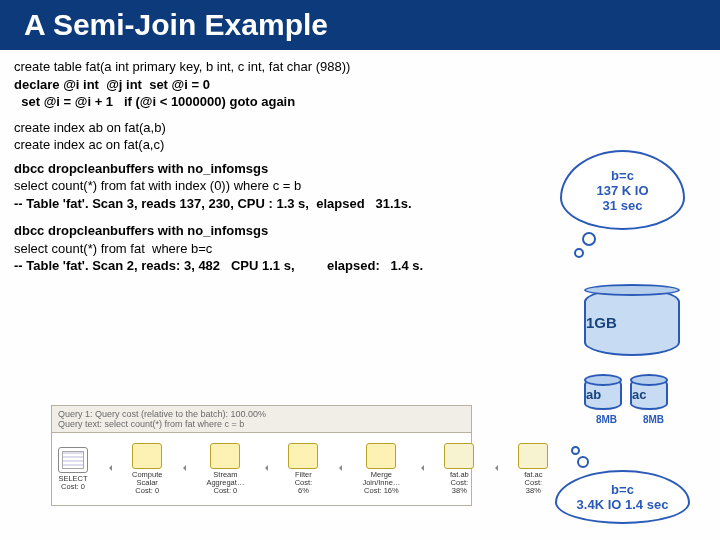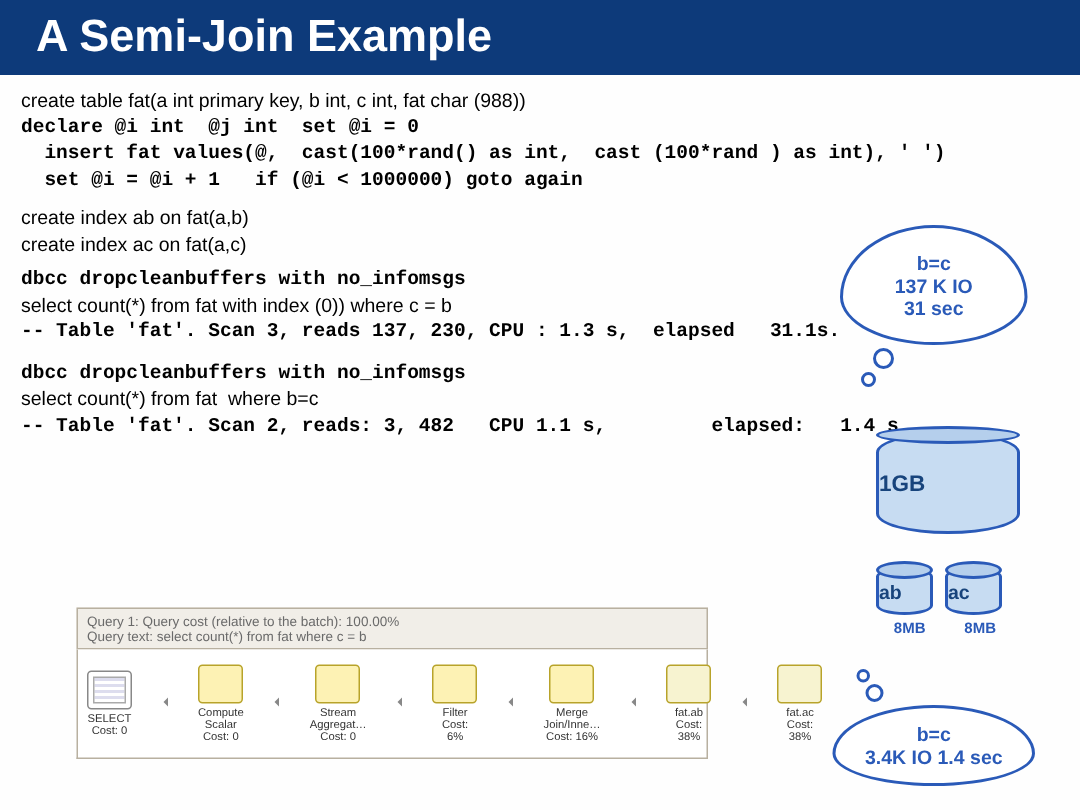--- a/index.html
+++ b/index.html
@@ -1,20 +1,20 @@
 <!DOCTYPE html>
 <html><head>
 <meta charset="utf-8">
 <style>
   * { margin: 0; padding: 0; box-sizing: border-box; }
   body { width: 720px; height: 540px; font-family: Arial, sans-serif; background: #fefefe; overflow: hidden; position: relative; }
   .title-bar { background: #0d3a7a; color: #fff; padding: 8px 24px; font-size: 30px; font-weight: bold; }
   .content { padding: 8px 14px; font-size: 13px; color: #000; line-height: 1.35; }
   .line { white-space: pre-wrap; }
-  .bold { font-weight: bold; font-family: Liberation Mono, monospace; }
+  .bold { font-weight: bold; }
   .thought-cloud {
     position: absolute; background: #fff; border: 2px solid #2a5ab8;
     border-radius: 50% 50% 50% 50% / 60% 60% 40% 40%;
     text-align: center; display: flex; flex-direction: column; justify-content: center;
     font-size: 13px; color: #2a5ab8; font-weight: bold;
     padding: 6px 10px;
   }
   .thought-cloud::before, .thought-cloud::after {
     content: ""; position: absolute; background: #fff; border: 2px solid #2a5ab8; border-radius: 50%;
   }
@@ -51,21 +51,20 @@
   .arrow::after { content: ""; position: absolute; left: -4px; top: -3px; border: 3px solid transparent; border-right-color: #888; }
 </style>
 </head>
 <body>
 
 <div class="title-bar">A Semi-Join Example</div>
 
 <div class="content">
   <div class="line">create table fat(a int primary key, b int, c int, fat char (988))</div>
   <div class="line bold">declare @i int  @j int  set @i = 0</div>
-  <div class="line bold">  insert fat values(@,  cast(100*rand() as int,  cast (100*rand ) as int), ' ')</div>
   <div class="line bold">  set @i = @i + 1   if (@i &lt; 1000000) goto again</div>
   <div style="height:8px"></div>
   <div class="line">create index ab on fat(a,b)</div>
   <div class="line">create index ac on fat(a,c)</div>
   <div style="height:6px"></div>
   <div class="line bold">dbcc dropcleanbuffers with no_infomsgs</div>
   <div class="line">select count(*) from fat with index (0)) where c = b</div>
   <div class="line bold">-- Table 'fat'. Scan 3, reads 137, 230, CPU : 1.3 s,  elapsed   31.1s.</div>
   <div style="height:10px"></div>
   <div class="line bold">dbcc dropcleanbuffers with no_infomsgs</div>

